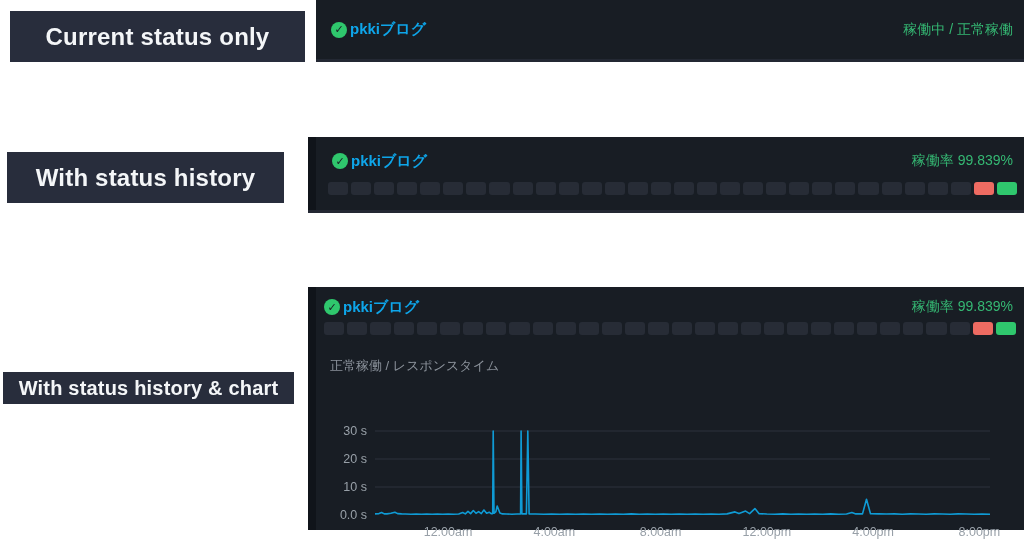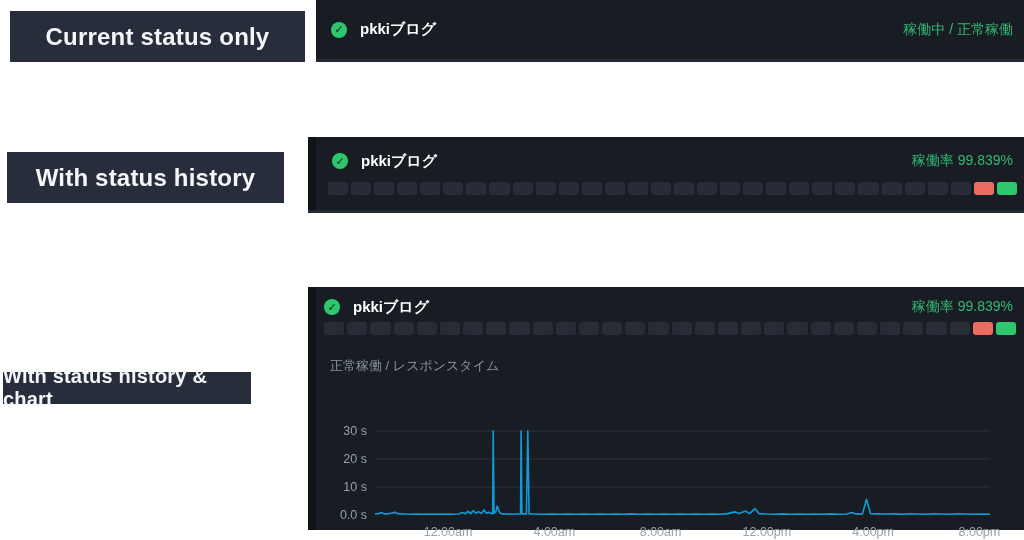--- a/index.html
+++ b/index.html
@@ -4,39 +4,39 @@
 <style>
   html,body{margin:0;padding:0;background:#ffffff;}
   #screen{position:relative;width:1024px;height:540px;background:#ffffff;overflow:hidden;
           font-family:"Liberation Sans","DejaVu Sans",sans-serif;}
 
   
   .caption{position:absolute;background:var(--caption-bg);color:#f4f6f8;font-weight:bold;
            display:flex;align-items:center;justify-content:center;letter-spacing:0.2px;}
   .caption.c1{left:10px;top:11px;width:295px;height:51px;font-size:24px;}
   .caption.c2{left:7px;top:152px;width:277px;height:51px;font-size:24px;}
-  .caption.c3{left:3px;top:372px;width:248px;height:32px;font-size:20px;}
+  .caption.c3{left:3px;top:372px;width:291px;height:32px;font-size:20px;}
 
   
   .card{position:absolute;background:var(--card-bg);color:#e8ebee;}
   .card .edge{position:absolute;left:0;top:0;width:8px;height:100%;background:var(--edge-bg);}
   .card .bottom-edge{position:absolute;left:0;bottom:0;width:100%;height:3px;background:var(--bottom-edge);}
   .card1{left:316px;top:0;width:708px;height:62px;}
   .card2{left:308px;top:137px;width:716px;height:76px;}
   .card3{left:308px;top:287px;width:716px;height:243px;}
 
   .hdr{position:absolute;display:flex;align-items:center;}
   .card1 .hdr{left:15px;right:11px;top:0;height:59px;}
   .card2 .hdr{left:24px;right:11px;top:12px;height:24px;}
   .card3 .hdr{left:16px;right:11px;top:8px;height:24px;}
 
   .check{width:16px;height:16px;border-radius:50%;background:var(--green);flex:0 0 auto;
          display:flex;align-items:center;justify-content:center;color:var(--card-bg);
          font-size:11px;font-weight:bold;line-height:1;}
-  .mon-name{margin-left:13px;font-size:15px;font-weight:bold;color:#ffffff;white-space:nowrap;}
+  .mon-name{margin-left:3px;font-size:15px;font-weight:bold;color:#0ea5e9;white-space:nowrap;}
   .hdr-right{margin-left:auto;font-size:14px;font-weight:normal;color:var(--green-text);white-space:nowrap;}
 
   .beats{position:absolute;display:flex;gap:3px;}
   .card2 .beats{left:20px;right:7px;top:45px;height:13px;}
   .card3 .beats{left:16px;right:8px;top:35px;height:13px;}
   .beat{flex:1;height:13px;border-radius:3px;background:var(--beat-empty);}
   .beat.down{background:var(--red);}
   .beat.up{background:var(--green);}
 
   .rt-title{position:absolute;left:22px;top:70px;font-size:13px;color:#8b929b;}

